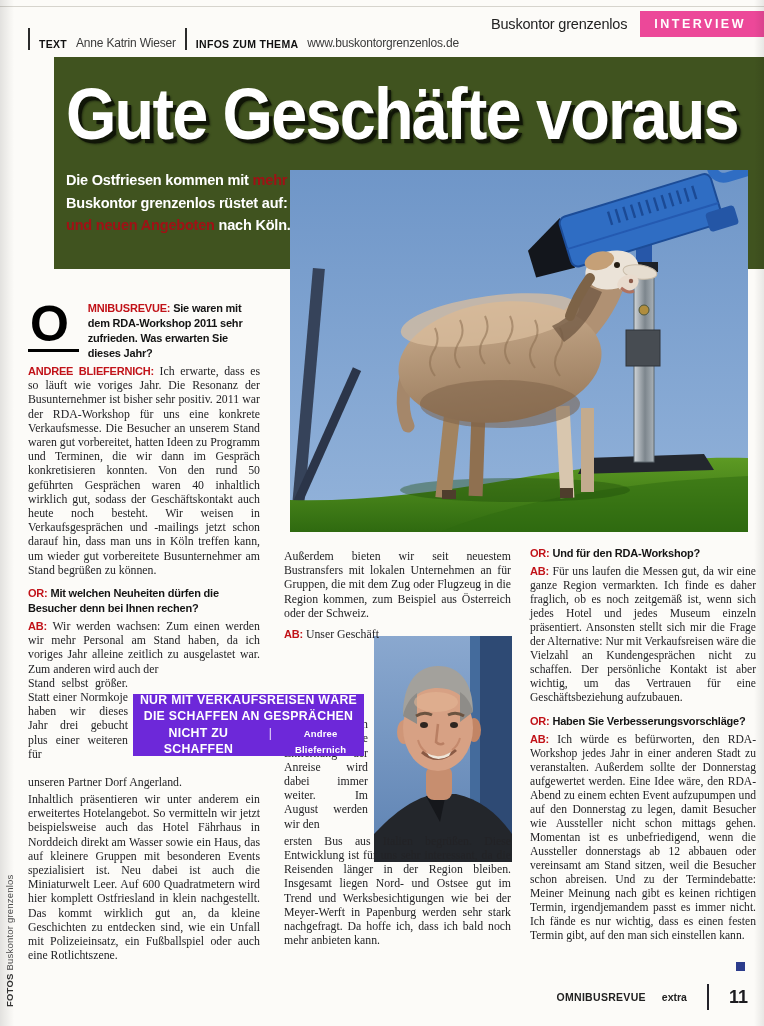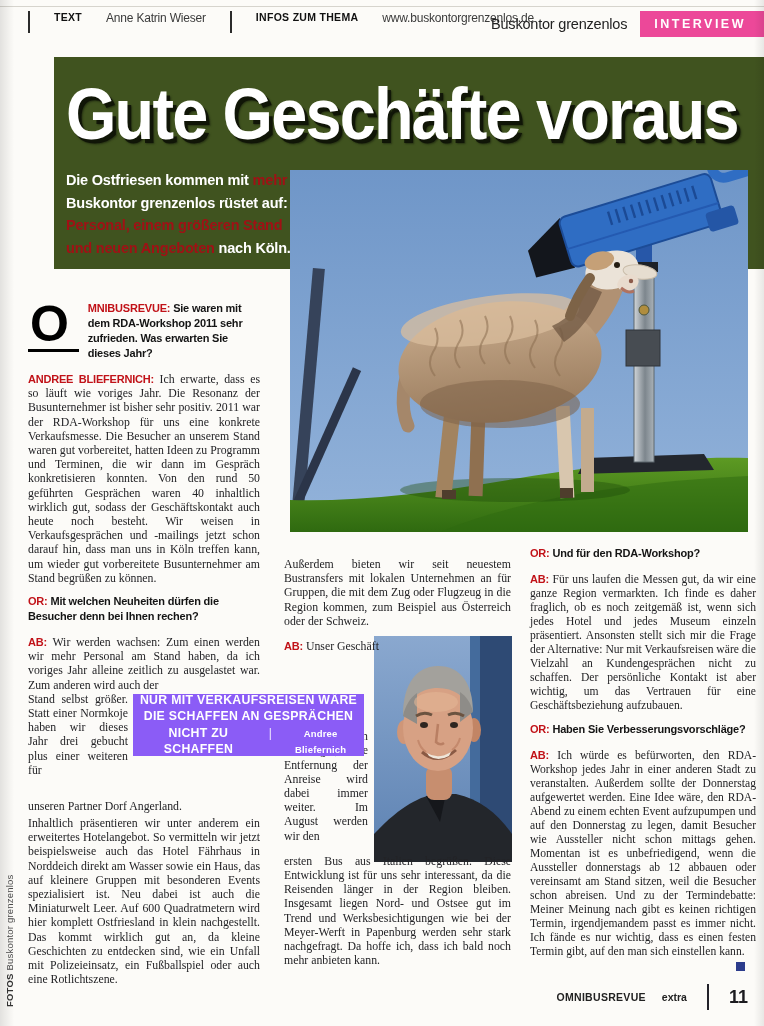--- a/index.html
+++ b/index.html
@@ -9,21 +9,21 @@
     background:#fcfbf8; overflow:hidden;
     font-family:"Liberation Sans", sans-serif; color:#222;
   }
   .page::before { content:""; position:absolute; left:0; top:0; bottom:0; width:14px;
     background:linear-gradient(to right, rgba(0,0,0,.10), rgba(0,0,0,0)); z-index:40; pointer-events:none;}
   .page::after { content:""; position:absolute; right:0; top:0; bottom:0; width:10px;
     background:linear-gradient(to left, rgba(0,0,0,.08), rgba(0,0,0,0)); z-index:40; pointer-events:none;}
   .topline { position:absolute; left:0; right:0; top:6px; height:1px; background:#d6d4cd; }
 
   
-  .kopf { position:absolute; left:28px; top:11px; height:24px; display:flex; align-items:flex-start; gap:24px; }
+  .kopf { position:absolute; left:28px; top:26px; height:24px; display:flex; align-items:flex-end; gap:9px; }
   .vbar { width:2px; height:22px; background:#2b2b2b; }
   .klabel { font-weight:bold; font-size:10.5px; letter-spacing:.3px; color:#111; }
   .kval { font-size:12px; color:#3a3a3a; letter-spacing:-.2px; }
   .kopf-rechts { position:absolute; right:0; top:11px; display:flex; align-items:center; gap:13px; }
   .section-name { font-size:14.5px; color:#222; letter-spacing:-.2px; }
   .tab { background:#ec4899; color:#fff; font-weight:bold; font-size:12.5px;
     letter-spacing:2.5px; padding:6px 18px 6px 14px; }
 
   
   .greenblock { position:absolute; left:18px; top:57px; width:730px; height:212px; background:#40531f;margin-left:36px; }
@@ -46,32 +46,32 @@
   .col { position:absolute; top:546px; font-family:"Liberation Serif", serif;
     font-size:11.8px; line-height:14.2px; color:#232326; text-align:justify; z-index:4; }
   .col1 { left:28px; top:301px; width:232px; }
   .col2 { left:284px; width:227px; }
   .col3 { left:530px; width:226px; font-size:11.6px; line-height:14px; }
   .question { font-family:"Liberation Sans", sans-serif; font-weight:bold;
     font-size:11px; line-height:15px; color:#141414; letter-spacing:-.2px; text-align:left; }
   .qlabel, .alabel { font-family:Liberation Sans, sans-serif; font-weight:bold;
     font-size:11px; color:#c11218; letter-spacing:-.2px; }
   .gap { margin-top:9px; }
-  .answer { margin-top:11px; }
+  .answer { margin-top:3px; }
   .dropcap { float:left; font-family:"Liberation Sans", sans-serif; font-weight:bold;
     font-size:50px; line-height:40px; color:#000; padding:2px 10px 5px 2px;
     border-bottom:3px solid #000; margin:1px 9px 2px 0; }
   .clear { clear:left; }
   .narrow { width:100px; min-height:96px; text-align:justify; }
   .narrow2 { width:84px; min-height:100px; text-align:justify; }
   .qnarrow { width:95px; margin-top:7px; }
   .boxspacer { height:76px; }
 
   
-  .quotebox { position:absolute; left:133px; top:694px; width:231px; height:62px; background:#8b5cf6;
+  .quotebox { position:absolute; left:133px; top:694px; width:231px; height:62px; background:#6d28d9;
     z-index:6; display:flex; flex-direction:column; justify-content:center; align-items:center;
     color:#fff; font-weight:bold; font-size:12.3px; line-height:16.5px; letter-spacing:.3px; text-align:center; }
   .qb3 { display:flex; align-items:baseline; gap:5px; }
   .qbdiv { font-weight:normal; font-size:12px; opacity:.85; }
   .qbattr { font-size:9.5px; letter-spacing:.2px; }
 
   
   .photocredit { position:absolute; left:4px; top:1007px; width:170px;
     transform:rotate(-90deg); transform-origin:left top;
     font-size:9.5px; color:#4c4c4c; letter-spacing:.2px; }
@@ -100,21 +100,20 @@
   <div class="kopf-rechts">
     <span class="section-name">Buskontor grenzenlos</span>
     <span class="tab">INTERVIEW</span>
   </div>
 
   <div class="greenblock">
     <h1 class="headline">Gute Geschäfte voraus</h1>
     <div class="intro">
       <div><span class="iw">Die Ostfriesen kommen mit </span><span class="ir">mehr</span></div>
       <div><span class="iw">Buskontor grenzenlos rüstet auf:</span></div>
-      <div><span class="ir">Personal, einem größeren Stand</span></div>
       <div><span class="ir">und neuen Angeboten</span><span class="iw"> nach Köln.</span></div>
     </div>
   </div>
 
   <div class="mainphoto">
     <svg viewBox="0 0 458 362" preserveAspectRatio="none">
       <defs>
         <linearGradient id="skyG" x1="0" y1="0" x2="0" y2="1">
           <stop offset="0" stop-color="#6f96c8"></stop>
             <stop offset="1" stop-color="#93b3da"></stop>

